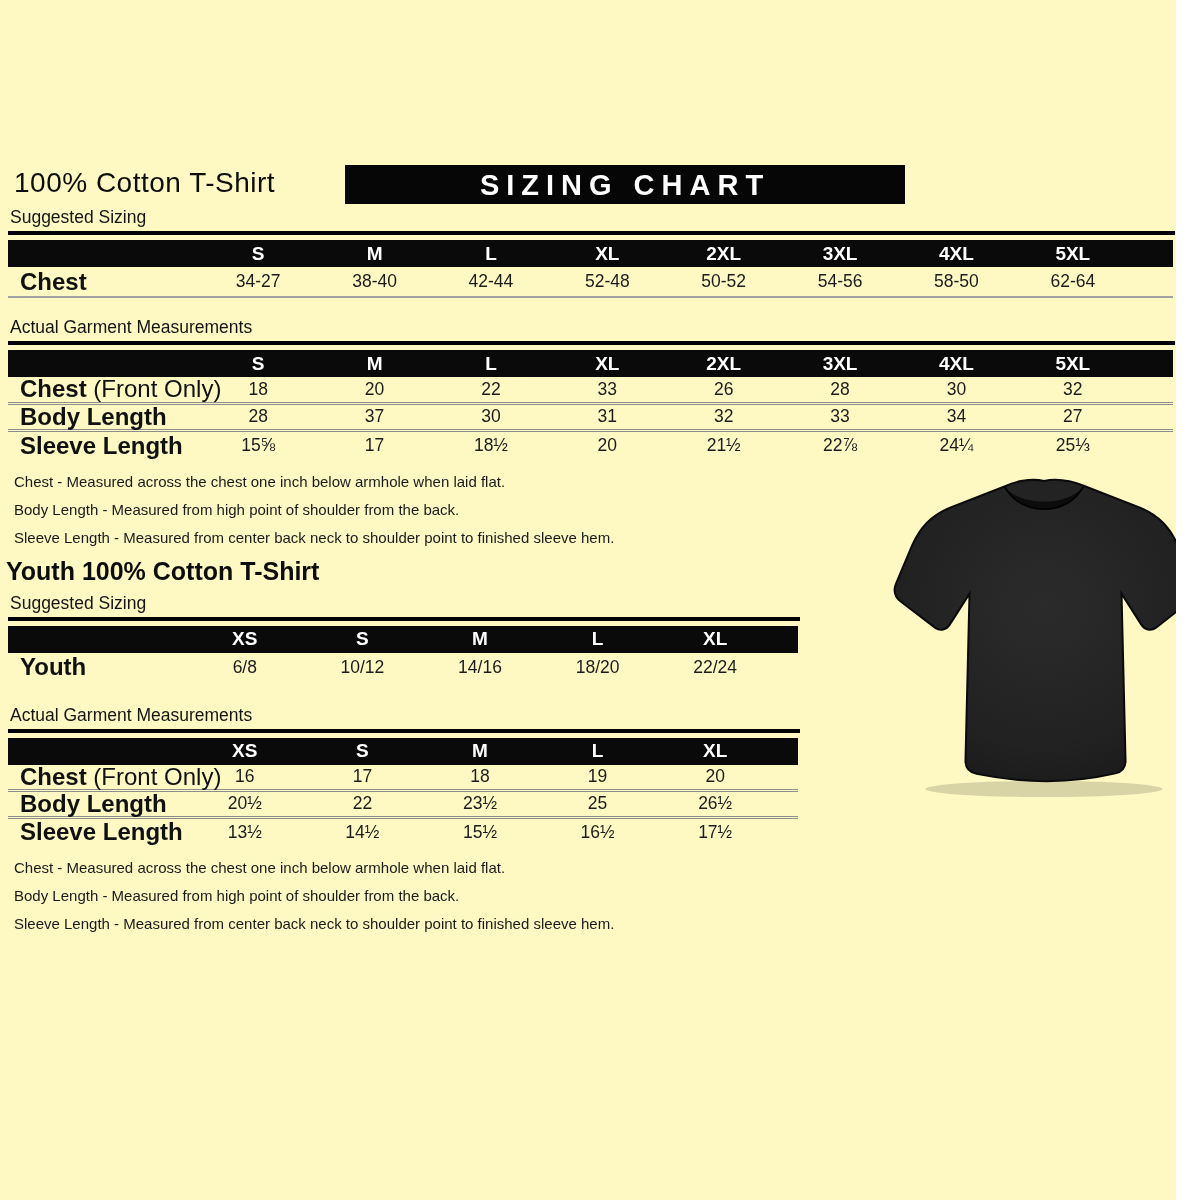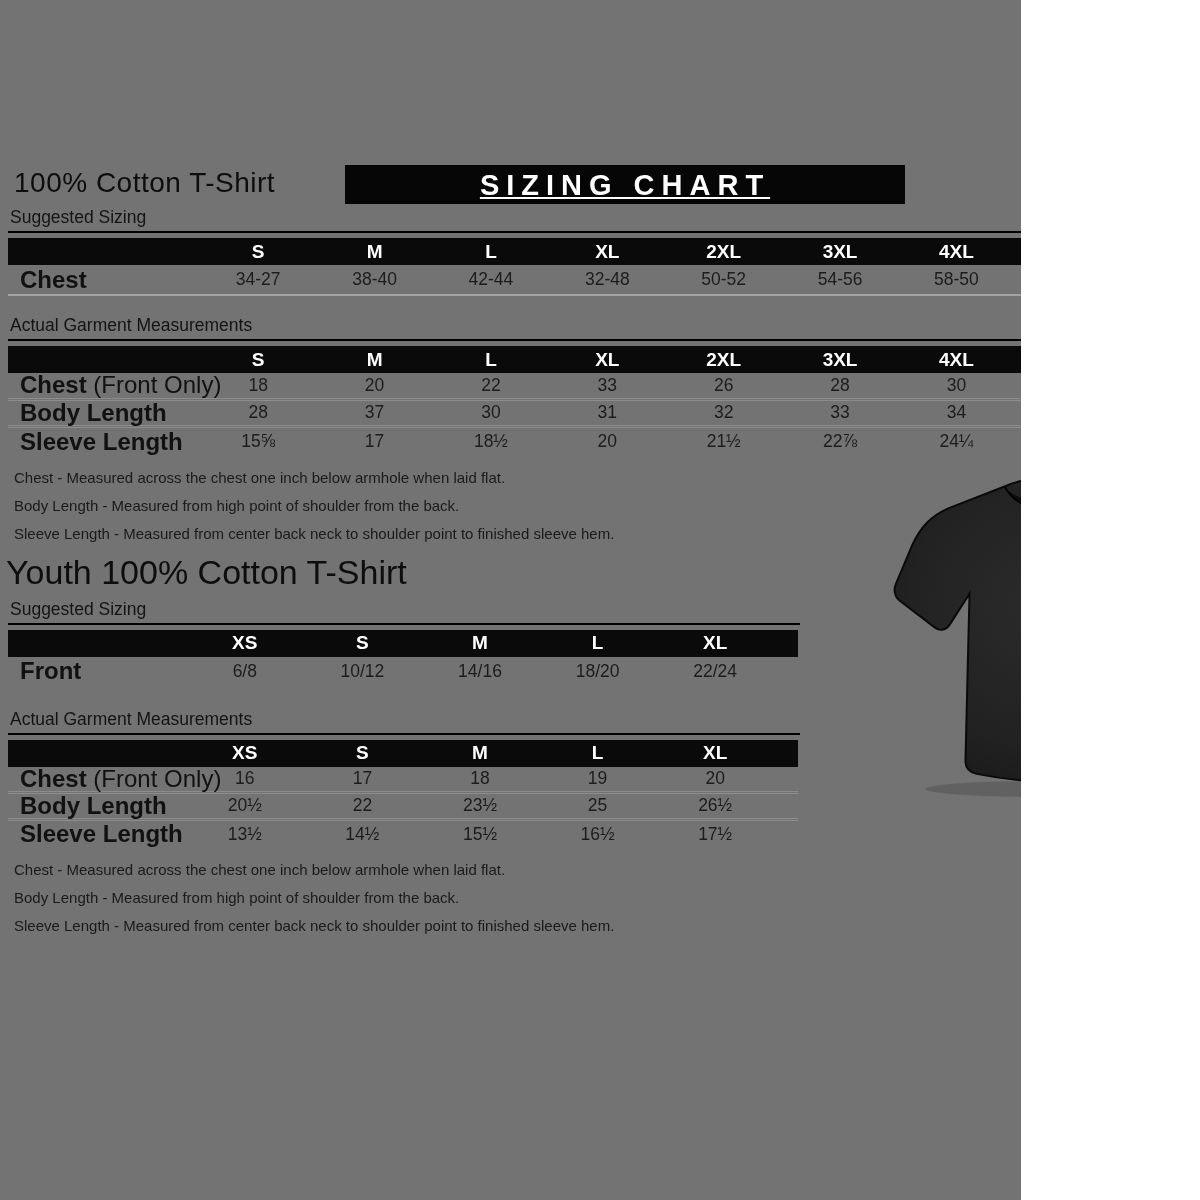--- a/index.html
+++ b/index.html
@@ -1,26 +1,26 @@
 <!DOCTYPE html>
 <html><head>
 <meta charset="utf-8">
 <style>
   html,body{margin:0;padding:0;background:#fff;}
   body{width:1200px;height:1200px;font-family:"Liberation Sans",sans-serif;color:#111;}
-  .page{position:relative;width:1021px;height:1200px;overflow:hidden;background:#737373;}
+  .page{position:relative;width:1176px;height:1200px;overflow:hidden;background:#fef9c3;}
   .content{position:absolute;top:165px;left:0;width:1200px;}
 
   .header-row{position:relative;height:41px;}
   .title{position:absolute;left:14px;top:2px;font-size:28px;font-weight:400;color:#0d0d0d;letter-spacing:0.5px;}
   .banner{position:absolute;left:345px;top:0;width:560px;height:39px;background:#060606;color:#fff;
-          font-weight:bold;font-size:29px;letter-spacing:7px;text-align:center;line-height:41px;text-decoration:underline;}
+          font-weight:bold;font-size:29px;letter-spacing:7px;text-align:center;line-height:41px;}
 
   .section-label{font-size:17.5px;color:#141414;margin-left:8px;padding:1px 0 3px 2px;
-                 border-bottom:2px solid #000000;}
+                 border-bottom:4px solid #000000;}
   .w-adult{width:1165px;}
   .w-youth{width:790px;}
 
   .sizetable{margin-left:8px;}
   .t-adult{width:1165px;}
   .t-youth{width:790px;}
   .trow{display:flex;align-items:center;box-sizing:border-box;}
   .thead{background:#0a0a0a;height:27px;margin-top:5px;}
   .thead .tcell.col{color:#fff;font-weight:bold;font-size:19px;}
   .tcell.lbl{box-sizing:border-box;padding-left:12px;font-size:24px;white-space:nowrap;}
@@ -38,21 +38,21 @@
   .t-youth-act .tdata{height:27px;}
   .t-youth-act .trow:nth-child(2),.t-youth-act .trow:nth-child(3){border-bottom:3px double #8d8d8d;}
 
   .gap18{margin-top:18px;}
   .gap22{margin-top:22px;}
   .gap6{margin-top:6px;}
 
   .notes{margin:13px 0 0 14px;font-size:15px;color:#1a1a1a;}
   .notes div{margin-bottom:11px;}
 
-  .youth-title{margin:6px 0 0 6px;font-size:34px;font-weight:normal;color:#0d0d0d;}
+  .youth-title{margin:6px 0 0 6px;font-size:25px;font-weight:bold;color:#0d0d0d;}
 
   .tshirt-wrap{position:absolute;left:893px;top:470px;width:302px;height:340px;}
 </style>
 </head>
 <body>
 
 <div class="page">
   <div class="content">
 
     <div class="header-row">
@@ -72,21 +72,21 @@
           <div class="tcell col">3XL</div>
           <div class="tcell col">4XL</div>
           <div class="tcell col">5XL</div>
           <div class="tsp"></div>
         </div>
         <div class="trow tdata">
           <div class="tcell lbl"><span class="b">Chest</span><span></span></div>
           <div class="tcell col">34-27</div>
           <div class="tcell col">38-40</div>
           <div class="tcell col">42-44</div>
-          <div class="tcell col">32-48</div>
+          <div class="tcell col">52-48</div>
           <div class="tcell col">50-52</div>
           <div class="tcell col">54-56</div>
           <div class="tcell col">58-50</div>
           <div class="tcell col">62-64</div>
           <div class="tsp"></div>
         </div>
       </div>
 
     <div class="section-label w-adult gap18">Actual Garment Measurements</div>
     <div class="sizetable t-adult t-adult-act">
@@ -153,21 +153,21 @@
         <div class="trow thead">
           <div class="tcell lbl"></div>
           <div class="tcell col">XS</div>
           <div class="tcell col">S</div>
           <div class="tcell col">M</div>
           <div class="tcell col">L</div>
           <div class="tcell col">XL</div>
           <div class="tsp"></div>
         </div>
         <div class="trow tdata">
-          <div class="tcell lbl"><span class="b">Front</span><span></span></div>
+          <div class="tcell lbl"><span class="b">Youth</span><span></span></div>
           <div class="tcell col">6/8</div>
           <div class="tcell col">10/12</div>
           <div class="tcell col">14/16</div>
           <div class="tcell col">18/20</div>
           <div class="tcell col">22/24</div>
           <div class="tsp"></div>
         </div>
       </div>
 
     <div class="section-label w-youth gap22">Actual Garment Measurements</div>

